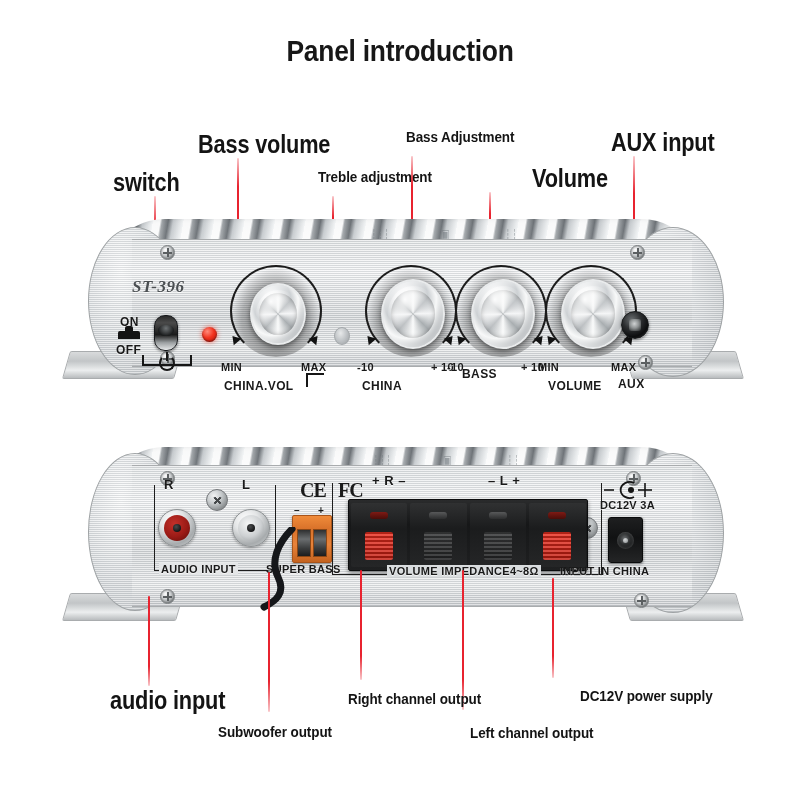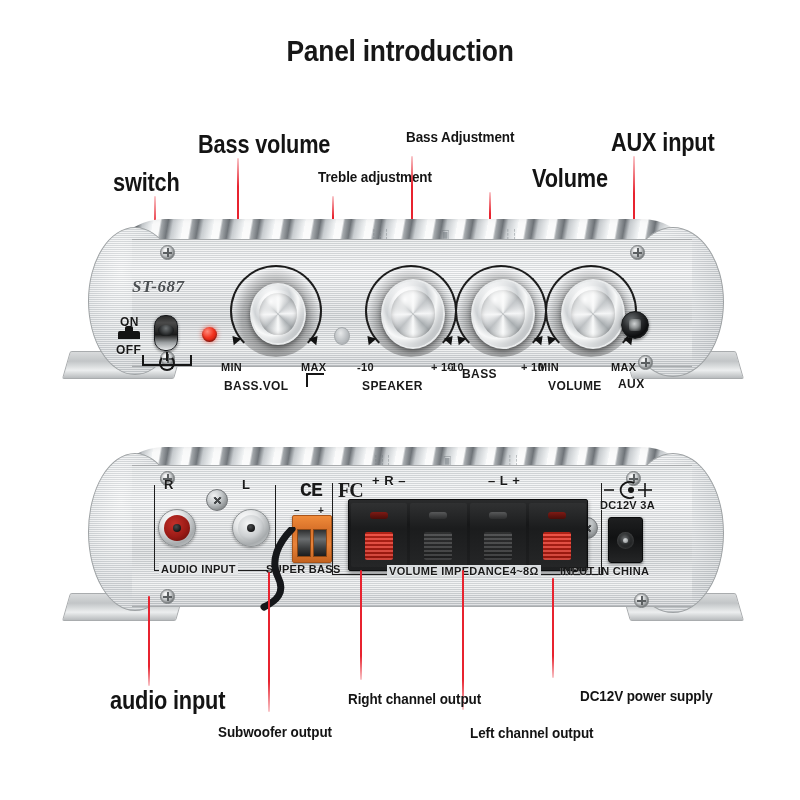--- a/index.html
+++ b/index.html
@@ -477,21 +477,21 @@
 
     <div class="side-cap" style="left:562px; top:12px; width:100px; height:148px;"></div>
 
     <div class="panel-plate" style="left:72px; top:24px; width:560px; height:126px; border-top:1px solid #a9acae; border-bottom:1px solid #a9acae;"></div>
 
     <div class="screw" style="left:100px; top:30px;"></div>
     <div class="screw" style="left:100px; top:136px;"></div>
     <div class="screw" style="left:570px; top:30px;"></div>
     <div class="screw" style="left:578px; top:140px;"></div>
 
-    <div class="model-text" style="left:72px; top:62px;">ST-687</div>
+    <div class="model-text" style="left:72px; top:62px;">ST-396</div>
 
     <div class="silk s12" style="left:60px; top:100px;">ON</div>
     <div class="onoff-ico" style="left:58px; top:116px;"></div>
     <div class="silk s12" style="left:56px; top:128px;">OFF</div>
 
     <div class="toggle-body" style="left:94px; top:100px;"></div>
     <div class="bracket" style="left:82px; top:140px; width:46px; height:9px;"></div>
     <div class="power-glyph" style="left:99px; top:140px;"></div>
 
     <div class="led" style="left:142px; top:112px;"></div>
@@ -501,37 +501,37 @@
       <div class="knob-ring" style="left:2px; top:2px; width:92px; height:92px; border-bottom-color:transparent;"></div>
       <div class="knob" style="left:22px; top:20px; width:52px; height:58px;">
         <div class="facet"></div>
         <div class="dome"></div>
       </div>
       <div class="tri left" style="left:2px;  top:72px;"></div>
       <div class="tri right" style="left:82px; top:72px;"></div>
     </div>
     <div class="silk s11" style="left:161px; top:146px;">MIN</div>
     <div class="silk s11" style="left:241px; top:146px;">MAX</div>
-    <div class="silk s12" style="left:164px; top:164px;">BASS.VOL</div>
+    <div class="silk s12" style="left:164px; top:164px;">CHINA.VOL</div>
     <div class="bracket-up" style="left:246px; top:158px; width:16px; height:12px;"></div>
     <div class="small-hole" style="left:274px; top:112px;"></div>
 
     <div class="knob-wrap" style="left:303px; top:48px; width:96px; height:96px;">
       <div class="knob-shadow" style="left:4px; top:6px; width:88px; height:88px;"></div>
       <div class="knob-ring" style="left:2px; top:2px; width:92px; height:92px; border-bottom-color:transparent;"></div>
       <div class="knob" style="left:18px; top:16px; width:60px; height:66px;">
         <div class="facet"></div>
         <div class="dome"></div>
       </div>
       <div class="tri left" style="left:2px;  top:72px;"></div>
       <div class="tri right" style="left:82px; top:72px;"></div>
     </div>
     <div class="silk s11" style="left:297px; top:146px;">-10</div>
     <div class="silk s11" style="left:371px; top:146px;">+ 10</div>
-    <div class="silk s12" style="left:302px; top:164px;">SPEAKER</div>
+    <div class="silk s12" style="left:302px; top:164px;">CHINA</div>
 
     <div class="knob-wrap" style="left:393px; top:48px; width:96px; height:96px;">
       <div class="knob-shadow" style="left:4px; top:6px; width:88px; height:88px;"></div>
       <div class="knob-ring" style="left:2px; top:2px; width:92px; height:92px; border-bottom-color:transparent;"></div>
       <div class="knob" style="left:18px; top:16px; width:60px; height:66px;">
         <div class="facet"></div>
         <div class="dome"></div>
       </div>
       <div class="tri left" style="left:2px;  top:72px;"></div>
       <div class="tri right" style="left:82px; top:72px;"></div>
@@ -588,21 +588,21 @@
     <div class="rca red" style="left:98px; top:66px;">
       <div class="ring"></div>
       <div class="pin"></div>
     </div>
     <div class="rca white" style="left:172px; top:66px;">
       <div class="ring"></div>
       <div class="pin"></div>
     </div>
     <div class="rca-screw" style="left:146px; top:46px;"></div>
 
-    <div class="cert" style="left:240px; top:36px;font-family:Liberation Mono, monospace;">CE</div>
+    <div class="cert" style="left:240px; top:36px;">CE</div>
     <div class="cert" style="left:278px; top:36px;">FC</div>
 
     <div class="term-orange" style="left:232px; top:72px;">
       <div class="slot" style="left:4px;"></div>
       <div class="slot" style="right:4px;"></div>
     </div>
     <div class="silk s10" style="left:234px; top:62px;">–</div>
     <div class="silk s10" style="left:258px; top:62px;">+</div>
     <div class="silk s11" style="left:206px; top:120px;">SUPER BASS</div>
 

